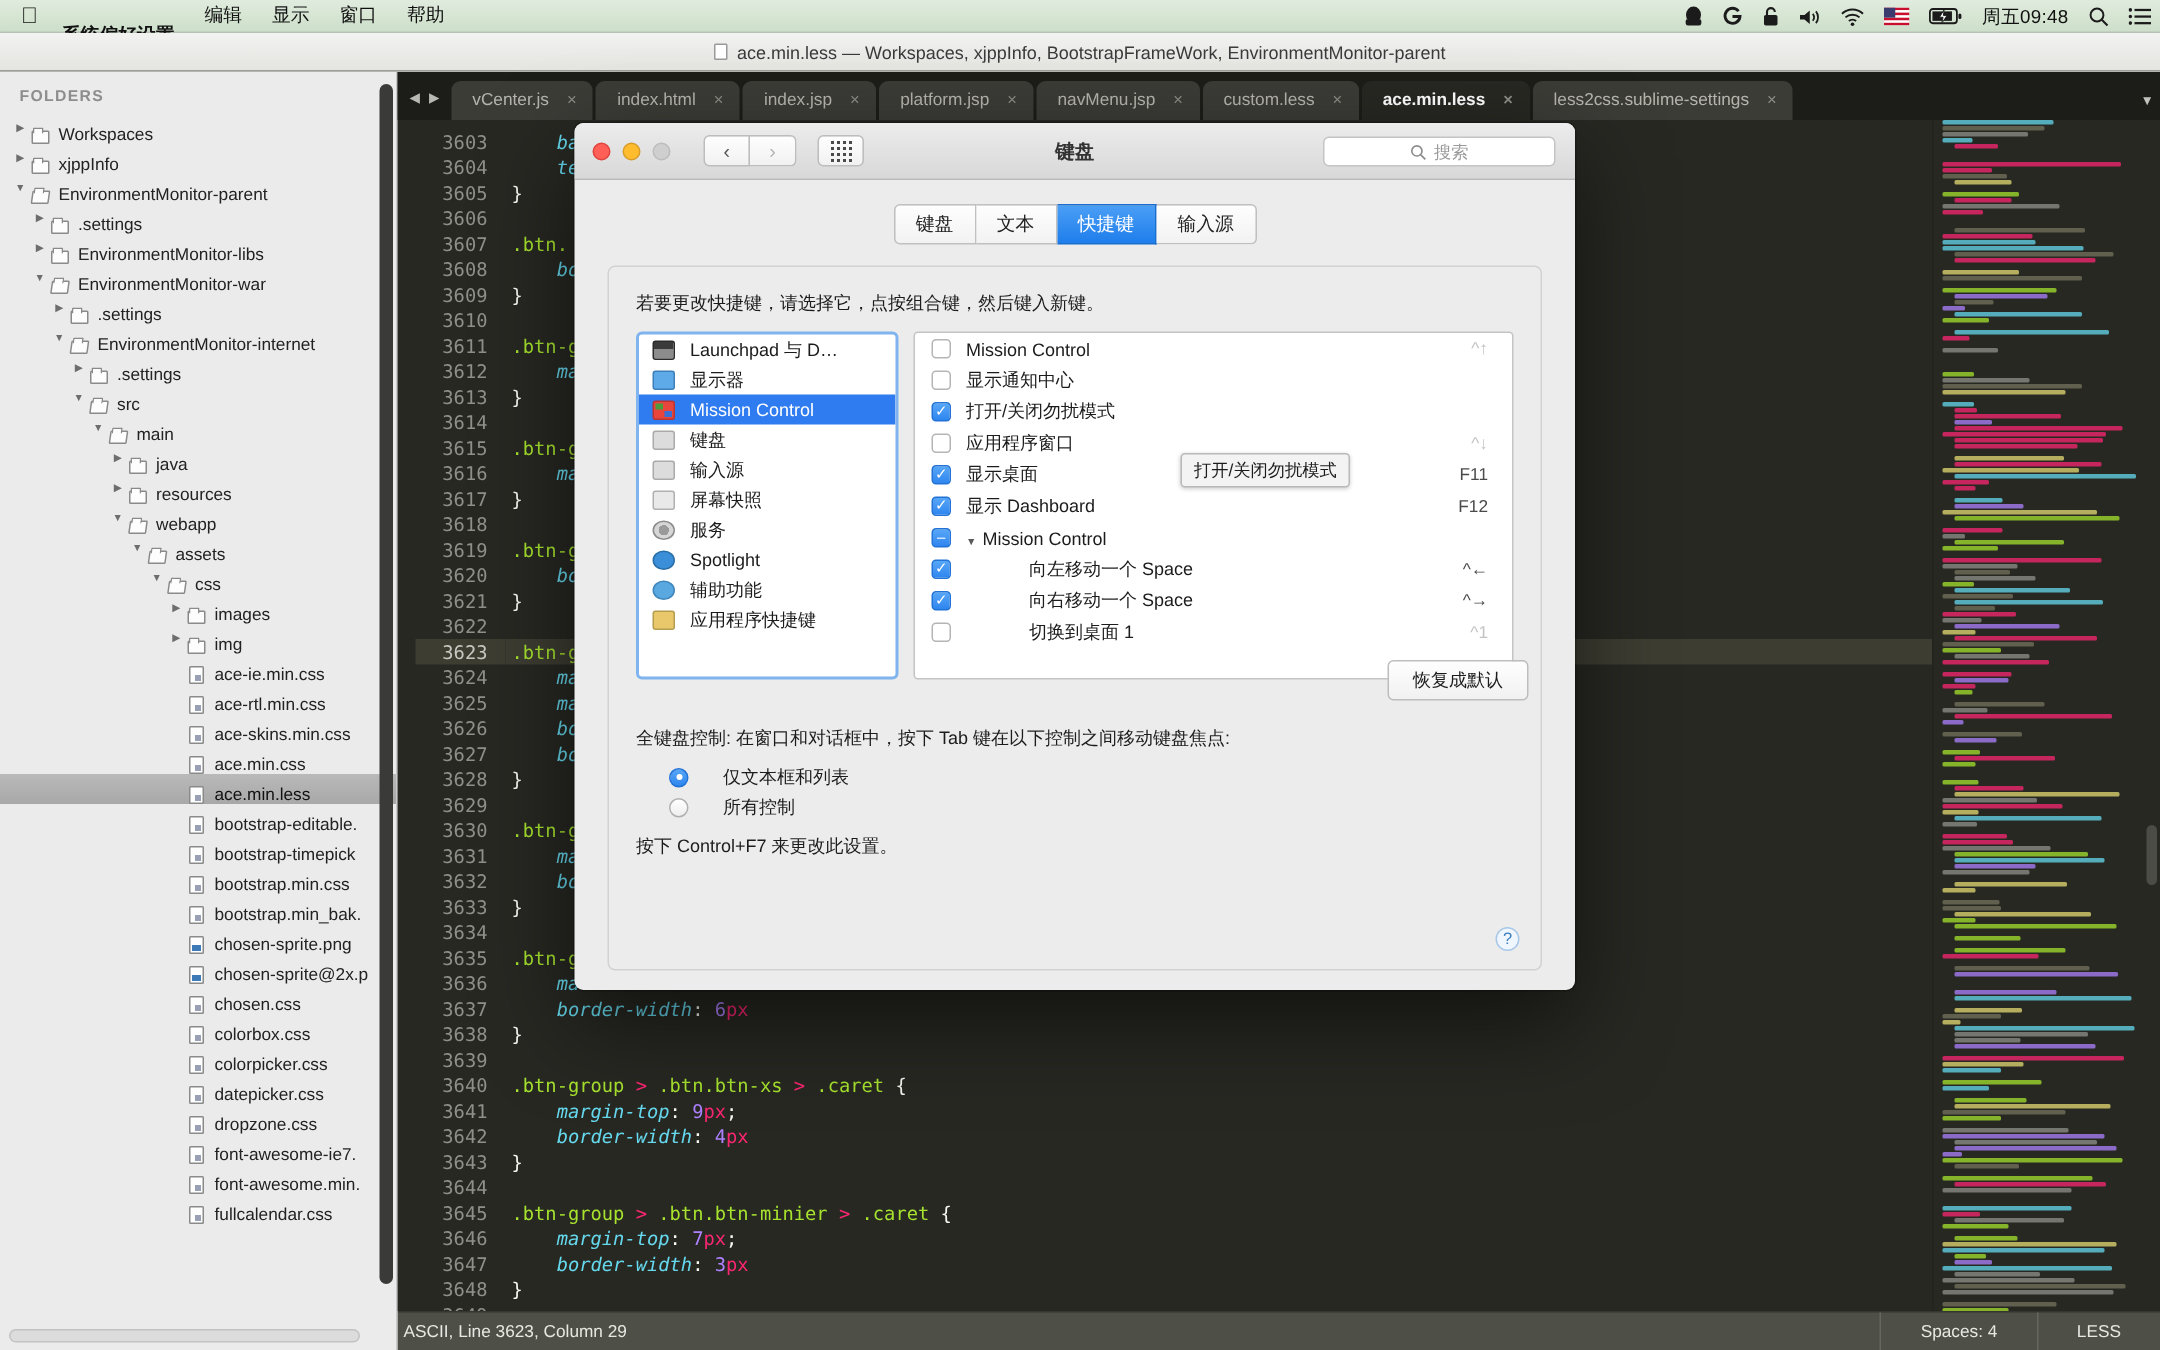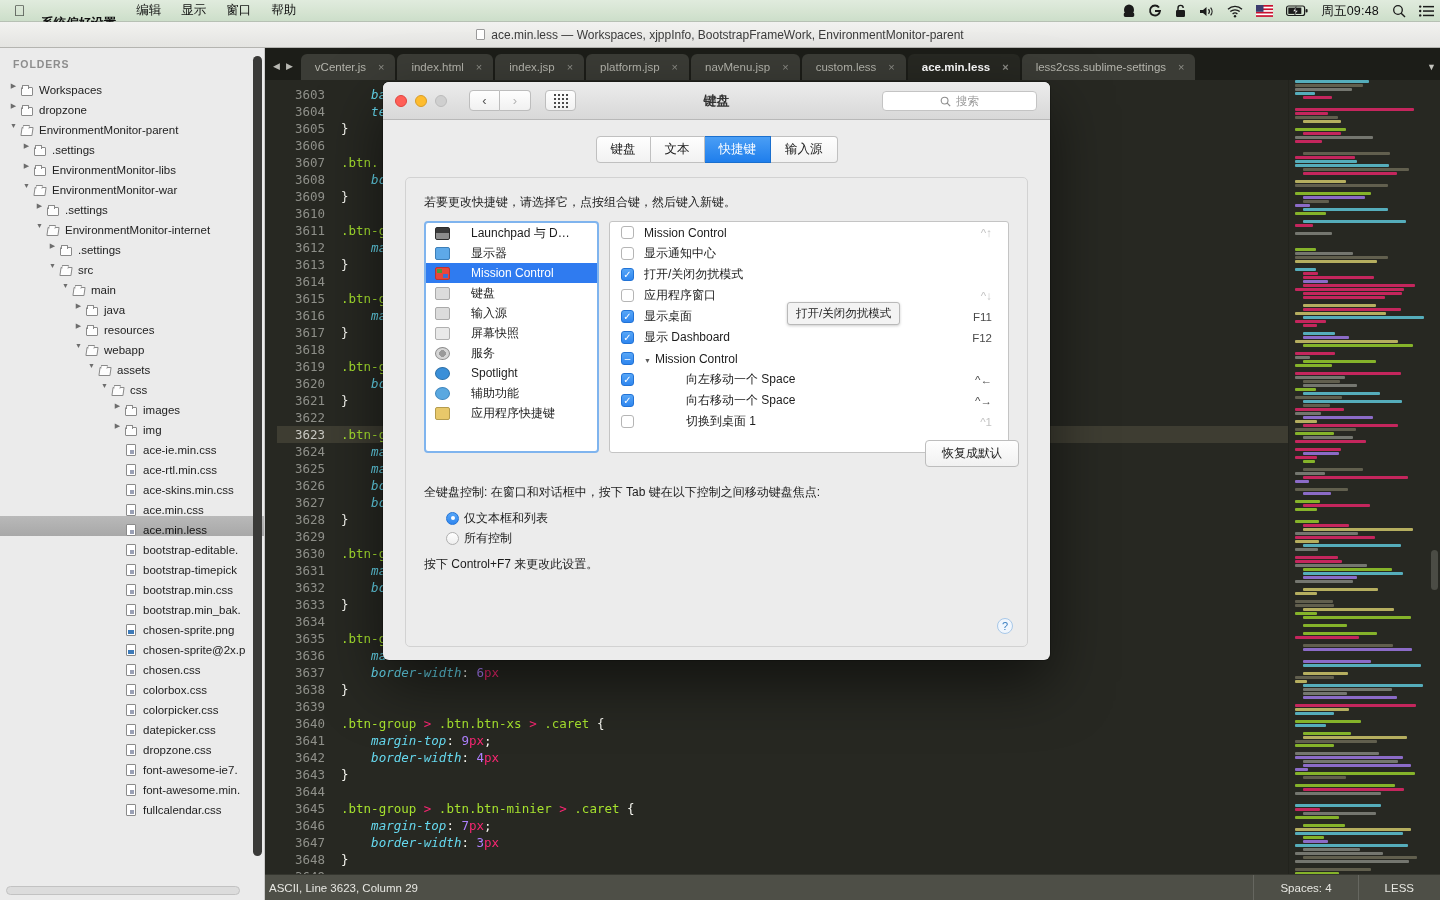--- a/index.html
+++ b/index.html
@@ -212,21 +212,21 @@
     background:#ececec; border:1px solid #d2d2d2; border-radius:5px;
     padding:16px 18px 18px 18px; height:470px; position:relative;
   }
   #sp-hint{ font-size:12px; margin-bottom:10px; color:#1c1c1c; }
   #sp-lists{ display:flex; gap:10px; }
   #sp-left-list{
     width:175px; height:232px; background:#fff;
     border:2px solid #7fb4ee; border-radius:4px; overflow:hidden;
   }
   .lrow{
-    height:20px; display:flex; align-items:center; gap:21px; padding-left:9px;
+    height:20px; display:flex; align-items:center; gap:10px; padding-left:9px;
     font-size:12px; color:#1c1c1c;
   }
   .lrow.sel{ background:#2f7bf0; color:#fff; }
   .licon{ width:15px; height:13px; flex:none; border-radius:2px; position:relative; }
   .li-lp{ background:linear-gradient(180deg,#3a3a3a 0 45%,#8c8c8c 45% 100%); border:1px solid #2b2b2b;}
   .li-disp{ background:#5ea9e8; border:1px solid #3d7fb8; }
   .li-mc{ background:#e8463c; border:1px solid #b33; }
   .li-mc:after{content:"";position:absolute;left:1px;top:1px;width:5px;height:4px;background:#4b9b3c;}
   .li-mc:before{content:"";position:absolute;right:1px;bottom:1px;width:5px;height:4px;background:#3b6fd4;}
   .li-kb{ background:#dcdcdc; border:1px solid #aaa; }
@@ -263,21 +263,21 @@
     box-shadow:0 1px 3px rgba(0,0,0,.2);
   }
   #restore-btn{
     position:absolute; right:8px; top:262px;
     padding:4px 16px; font-size:12px;
     background:linear-gradient(180deg,#fefefe,#f1f1f1);
     border:1px solid #bdbdbd; border-radius:4px; color:#1c1c1c;
   }
   #kbctl{ position:absolute; left:18px; top:306px; right:18px; }
   #kbctl .l1{ font-size:12px; margin-bottom:7px; }
-  .radio-row{ display:flex; align-items:center; gap:5px; height:20px; padding-left:22px; font-size:12px;}
+  .radio-row{ display:flex; align-items:center; gap:23px; height:20px; padding-left:22px; font-size:12px;}
   .radio{
     width:13px; height:13px; border-radius:50%; border:1px solid #b0b0b0;
     background:linear-gradient(180deg,#fff,#eee); flex:none;
     display:flex; align-items:center; justify-content:center;
   }
   .radio.on{ background:linear-gradient(180deg,#57a6f7,#2f86ef); border-color:#2273d6; }
   .radio.on:after{ content:""; width:4px;height:4px;border-radius:50%;background:#fff; }
   #kbctl .l2{ font-size:12px; margin-top:8px; }
   #help-btn{
     position:absolute; right:14px; bottom:12px; width:16px; height:16px; border-radius:50%;
@@ -388,21 +388,21 @@
               <span class="ico">
                 <span class="fico"></span>
               </span>
               <span>Workspaces</span>
             </div>
             <div class="row">
               <span class="tri" style="margin-left: 8px;">▶</span>
               <span class="ico">
                 <span class="fico"></span>
               </span>
-              <span>dropzone</span>
+              <span>xjppInfo</span>
             </div>
             <div class="row">
               <span class="tri" style="margin-left: 8px;">▼</span>
               <span class="ico">
                 <span class="fico open"></span>
               </span>
               <span>EnvironmentMonitor-parent</span>
             </div>
             <div class="row">
               <span class="tri" style="margin-left: 21px;">▶</span>

